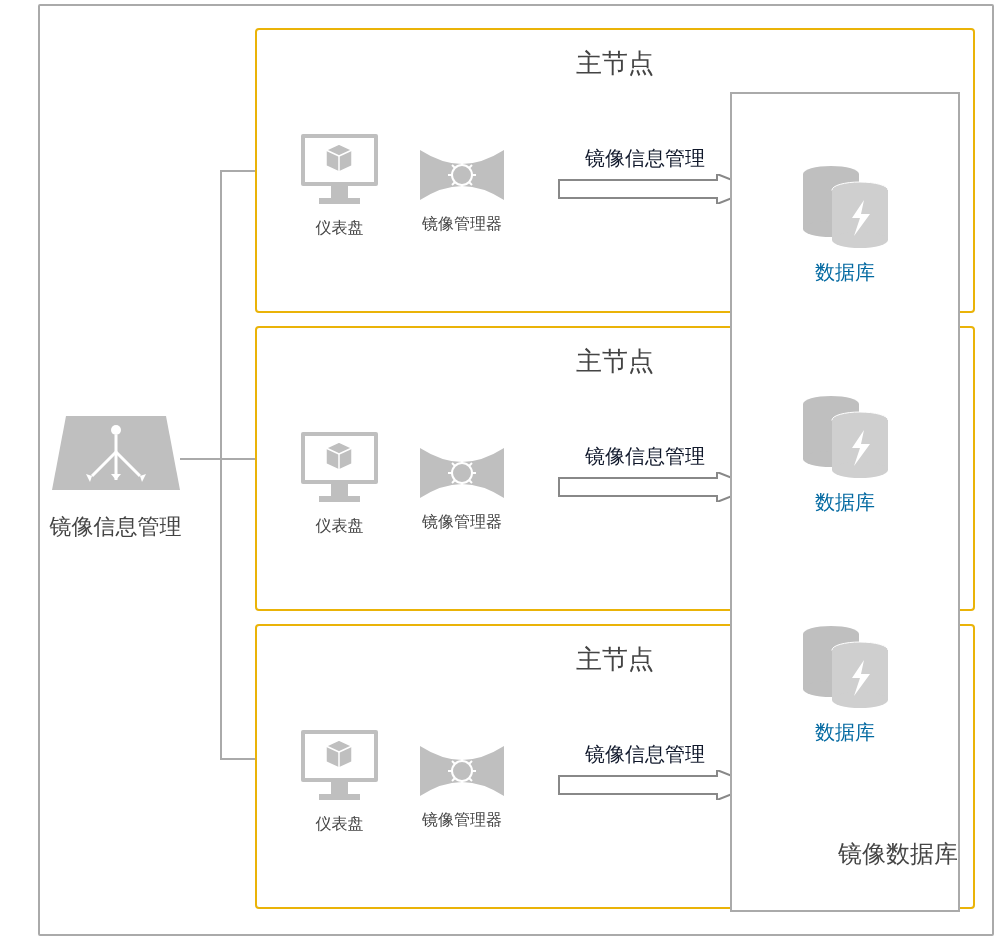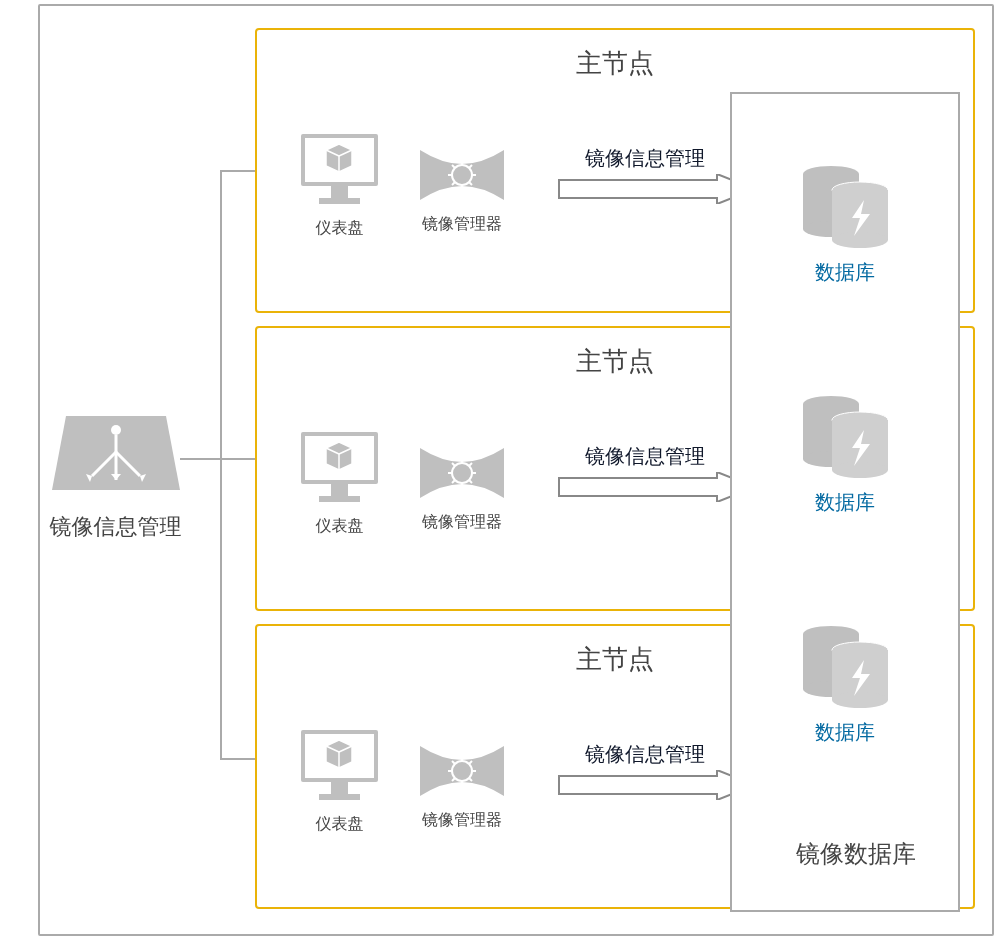--- a/index.html
+++ b/index.html
@@ -67,21 +67,21 @@
   .comp-label { font-size: 16px; color: #444; margin-top: 6px; }
 
   .db-icon-wrap { position: absolute; left: 0; width: 100%; text-align: center; }
   .db-icon-svg { width: 95px; height: 85px; }
   .db-label { font-size: 20px; color: #0369a1; margin-top: 6px; }
   .db-region-label {
     position: absolute;
     bottom: 40px;
     left: 0;
     width: 100%;
-    text-align: center;
+    text-align: right;
     font-size: 24px;
     color: #444;
     padding-left: 22px;
   }
 
   .conn-line { position: absolute; background: #aaa; z-index: 0; }
 </style>
 </head>
 <body>
 

